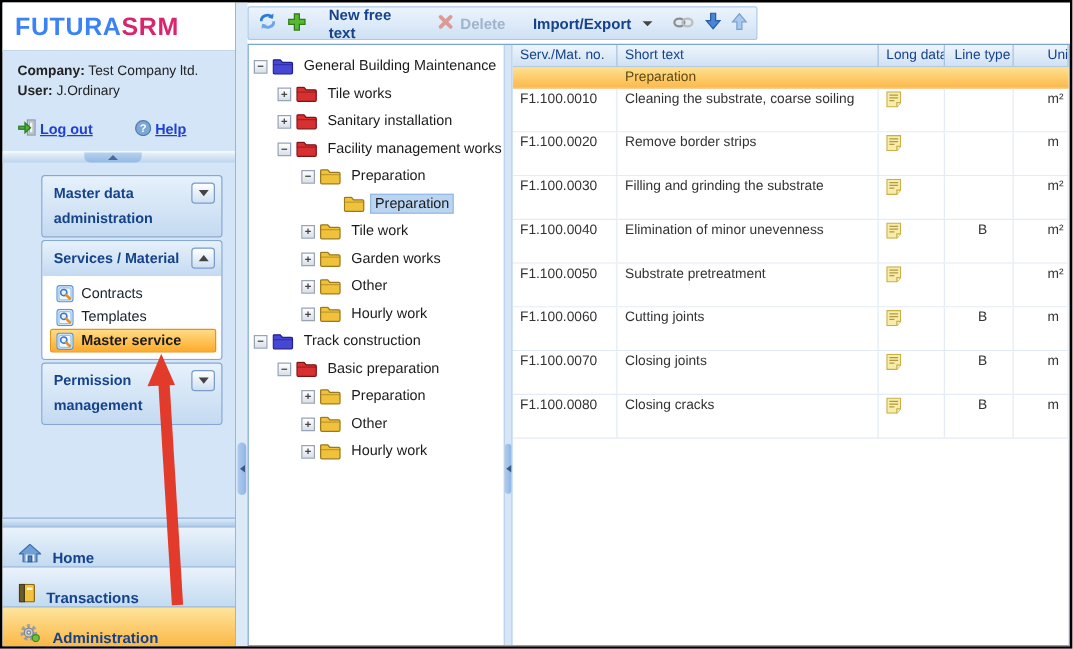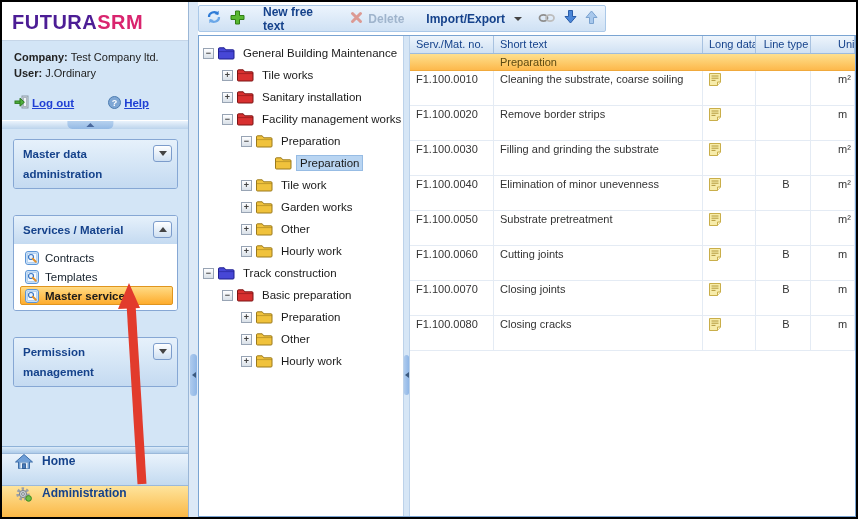--- a/index.html
+++ b/index.html
@@ -2,45 +2,45 @@
 <html><head>
 <meta charset="utf-8">
 <style>
   * { box-sizing: border-box; margin: 0; padding: 0; }
   body { font-family: "Liberation Sans", sans-serif; background:#888; }
   .screen { position:relative; width:858px; height:519px; background:#fff; border:2px solid #000; overflow:hidden; }
 
   
   .sidebar { position:absolute; left:0; top:0; width:187px; height:100%; background:#d3e5f6; border-right:1px solid #9ab6d6; }
   .logo { height:39px; background:#fff; border-bottom:1px solid #c6d6e8; padding:9px 0 0 10px; font-size:20px; font-weight:bold; letter-spacing:0.5px; }
-  .logo .brand { color:#4c1d95;margin-top:48px; }
+  .logo .brand { color:#3b82f6;margin-top:48px; }
   .logo .product { color:#d9246e; }
   .uinfo { padding:8px 0 0 12px; font-size:11px; line-height:16px; color:#222; }
   .uinfo b { font-weight:bold; }
   .slinks { margin-top:14px; padding-left:12px; display:flex; gap:34px; font-size:11.5px; }
   .slink { color:#1f3fd4; text-decoration:underline; font-weight:bold; display:flex; align-items:center; gap:3px; cursor:pointer; }
   .hsplit { margin-top:9px; height:9px; background:linear-gradient(#eaf3fc,#bcd4ec); border-top:1px solid #fff; position:relative; }
   .hsplit .grab { position:absolute; left:50%; top:0; transform:translateX(-60%); width:46px; height:8px; background:linear-gradient(#b7d2ef,#93b9e4); border-radius:0 0 5px 5px; display:flex; align-items:center; justify-content:center; }
   .tri-up-sm { width:0; height:0; border-left:4px solid transparent; border-right:4px solid transparent; border-bottom:4px solid #49689c; }
 
-  .panels { padding:10px 10px 0 11px; display:flex; flex-direction:column; gap:26px; }
+  .panels { padding:10px 10px 0 11px; display:flex; flex-direction:column; gap:2px;margin-left:20px; }
   .panel { border:1px solid #86a7d4; border-radius:3px; background:#fff; overflow:hidden; }
   .panel-head { background:linear-gradient(#e6f1fb,#c4daf1); padding:4px 5px 4px 9px; display:flex; justify-content:space-between; align-items:flex-start; color:#15428b; font-weight:bold; font-size:11.5px; line-height:20px; cursor:pointer; }
   .panel-label { width:112px; }
   .panel-btn { width:19px; height:17px; border:1px solid #7c9ccb; border-radius:3px; background:linear-gradient(#ffffff,#cfe0f2); display:flex; align-items:center; justify-content:center; margin-top:1px; flex:none; }
   .tri.down { width:0; height:0; border-left:4px solid transparent; border-right:4px solid transparent; border-top:5px solid #444; }
   .tri.up { width:0; height:0; border-left:4px solid transparent; border-right:4px solid transparent; border-bottom:5px solid #444; }
   .panel-body { background:#fff; padding:4px 4px 5px 6px; }
   .p-item { display:flex; align-items:center; gap:6px; height:19px; padding:0 4px; font-size:11.5px; color:#15202b; cursor:pointer; border:1px solid transparent; border-radius:2px; }
   .p-item.sel { background:linear-gradient(#ffdb85,#feac2c); border-color:#e0951f; font-weight:bold; color:#1a1a1a; }
   .p-item .icn { display:flex; flex:none; }
 
   .bnav { position:absolute; left:0; bottom:0; width:100%; }
   .bnav-band { height:7px; background:linear-gradient(#dcebf9,#adcbe9); border-top:1px solid #8fb2d8; }
-  .nav-row { height:32px; display:flex; align-items:flex-start; gap:9px; padding-left:13px; background:linear-gradient(#eaf3fc,#c3daf0); border-top:1px solid #9bb9da; font-weight:bold; color:#15428b; font-size:12px; cursor:pointer; }
+  .nav-row { height:32px; display:flex; align-items:flex-end; gap:9px; padding-left:13px; background:linear-gradient(#eaf3fc,#c3daf0); border-top:1px solid #9bb9da; font-weight:bold; color:#15428b; font-size:12px; cursor:pointer; }
   .nav-row.sel { background:linear-gradient(#fee49c,#fbb846); }
 
   
   .cstrip { position:absolute; left:187px; top:0; width:9px; height:100%; background:#dce9f7; }
   .vgrab { position:absolute; left:1px; top:352px; width:7px; height:42px; background:linear-gradient(90deg,#aecbee,#8fb6e6); border-radius:4px; display:flex; align-items:center; justify-content:center; }
   .tri-left-sm { width:0; height:0; border-top:3.5px solid transparent; border-bottom:3.5px solid transparent; border-right:4px solid #3c5a80; }
 
   
   .toolbar { position:absolute; left:196px; top:3px; width:408px; height:27px; border:1px solid #aac8e8; border-radius:2px; background:linear-gradient(#ecf4fd,#cfe1f4); display:flex; align-items:center; padding:12px 7px; font-size:12px; color:#15428b; }
   .tb-btn { display:flex; align-items:center; gap:5px; cursor:pointer; }
@@ -174,20 +174,28 @@
       <div class="bnav-band"></div>
       <div id="nav-rows">
           <div class="nav-row">
             <span><svg width="18" height="15" viewBox="0 0 18 15">
                 <path d="M9 0.5 L17.5 8 H14.5 V14.5 H3.5 V8 H0.5 Z" fill="#6f9fd8" stroke="#3c6da8"></path>
                 <rect x="5" y="8.2" width="8" height="6.3" fill="#e8f0fa" stroke="#7aa2cc"></rect>
                 <rect x="7.6" y="9.8" width="2.8" height="4.7" fill="#4a7fc0" stroke="#2e5a92"></rect>
               </svg></span>
             <span>Home</span>
           </div>
+          <div class="nav-row">
+            <span><svg width="13" height="15">
+                <rect x="0.5" y="0.5" width="12" height="14" rx="1" fill="#f2c23e" stroke="#8a6a14"></rect>
+                <rect x="0.5" y="0.5" width="4" height="14" fill="#6b5a28" stroke="#4a3c12"></rect>
+                <rect x="6.5" y="3" width="4.5" height="2" fill="#fff" opacity="0.85"></rect>
+              </svg></span>
+            <span>Transactions</span>
+          </div>
           <div class="nav-row sel">
             <span><svg width="18" height="16">
                 <circle cx="8" cy="8" r="5.2" fill="none" stroke="#9aa0a8" stroke-width="3" stroke-dasharray="2.4 2.1"></circle>
                 <circle cx="8" cy="8" r="3.6" fill="#c8cdd3" stroke="#7d848c"></circle>
                 <circle cx="8" cy="8" r="1.4" fill="#eef1f4" stroke="#7d848c"></circle>
                 <circle cx="13.6" cy="12.4" r="2.8" fill="#6fbf46" stroke="#3f8a22"></circle>
               </svg></span>
             <span>Administration</span>
           </div>
         </div>

